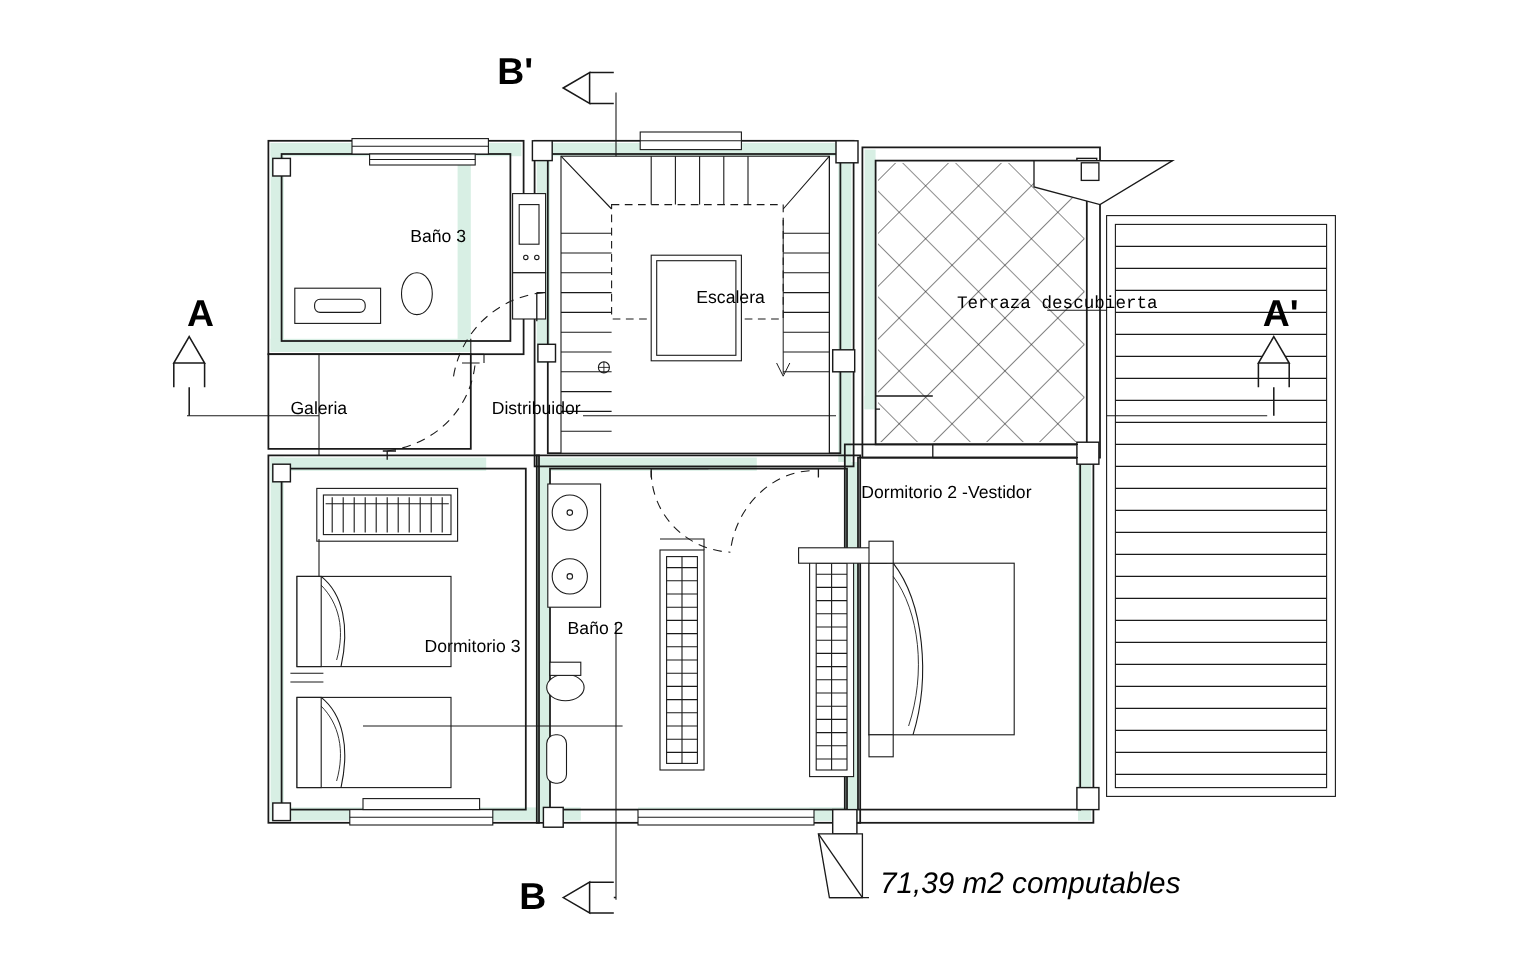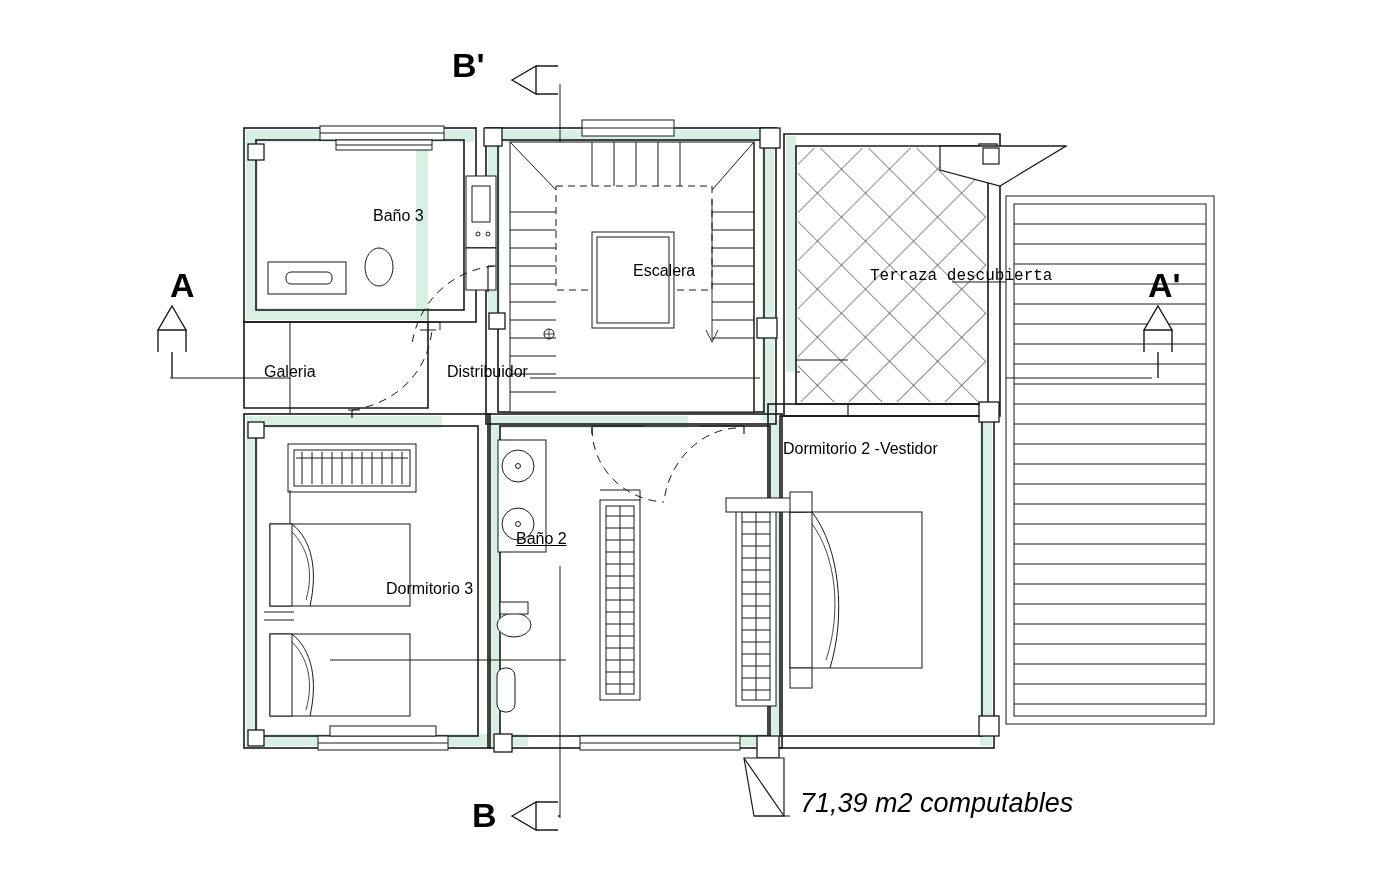--- a/index.html
+++ b/index.html
@@ -303,21 +303,21 @@
 
     </g>
   </svg>
 
   <div class="lbl room-lbl" style="left:373px; top:208px;">Baño 3</div>
   <div class="lbl room-lbl" style="left:633px; top:263px;">Escalera</div>
   <div class="lbl room-lbl" style="left:870px; top:268px;font-family:Liberation Mono, monospace;">Terraza descubierta</div>
   <div class="lbl room-lbl" style="left:264px; top:364px;text-align:center;">Galeria</div>
   <div class="lbl room-lbl" style="left:447px; top:364px;">Distribuidor</div>
   <div class="lbl room-lbl" style="left:783px; top:441px;">Dormitorio 2 -Vestidor</div>
-  <div class="lbl room-lbl" style="left:516px; top:531px;text-decoration:underline;">Baño 2</div>
+  <div class="lbl room-lbl" style="left:516px; top:564px;">Baño 2</div>
   <div class="lbl room-lbl" style="left:386px; top:581px;">Dormitorio 3</div>
 
   <div class="lbl section-lbl" style="left:170px; top:268px;">A</div>
   <div class="lbl section-lbl" style="left:1148px; top:268px;">A'</div>
   <div class="lbl section-lbl" style="left:472px; top:798px;">B</div>
   <div class="lbl section-lbl" style="left:452px; top:48px;">B'</div>
 
   <div class="lbl area-lbl" style="left:800px; top:790px;">71,39 m2 computables</div>
 
 </div>

